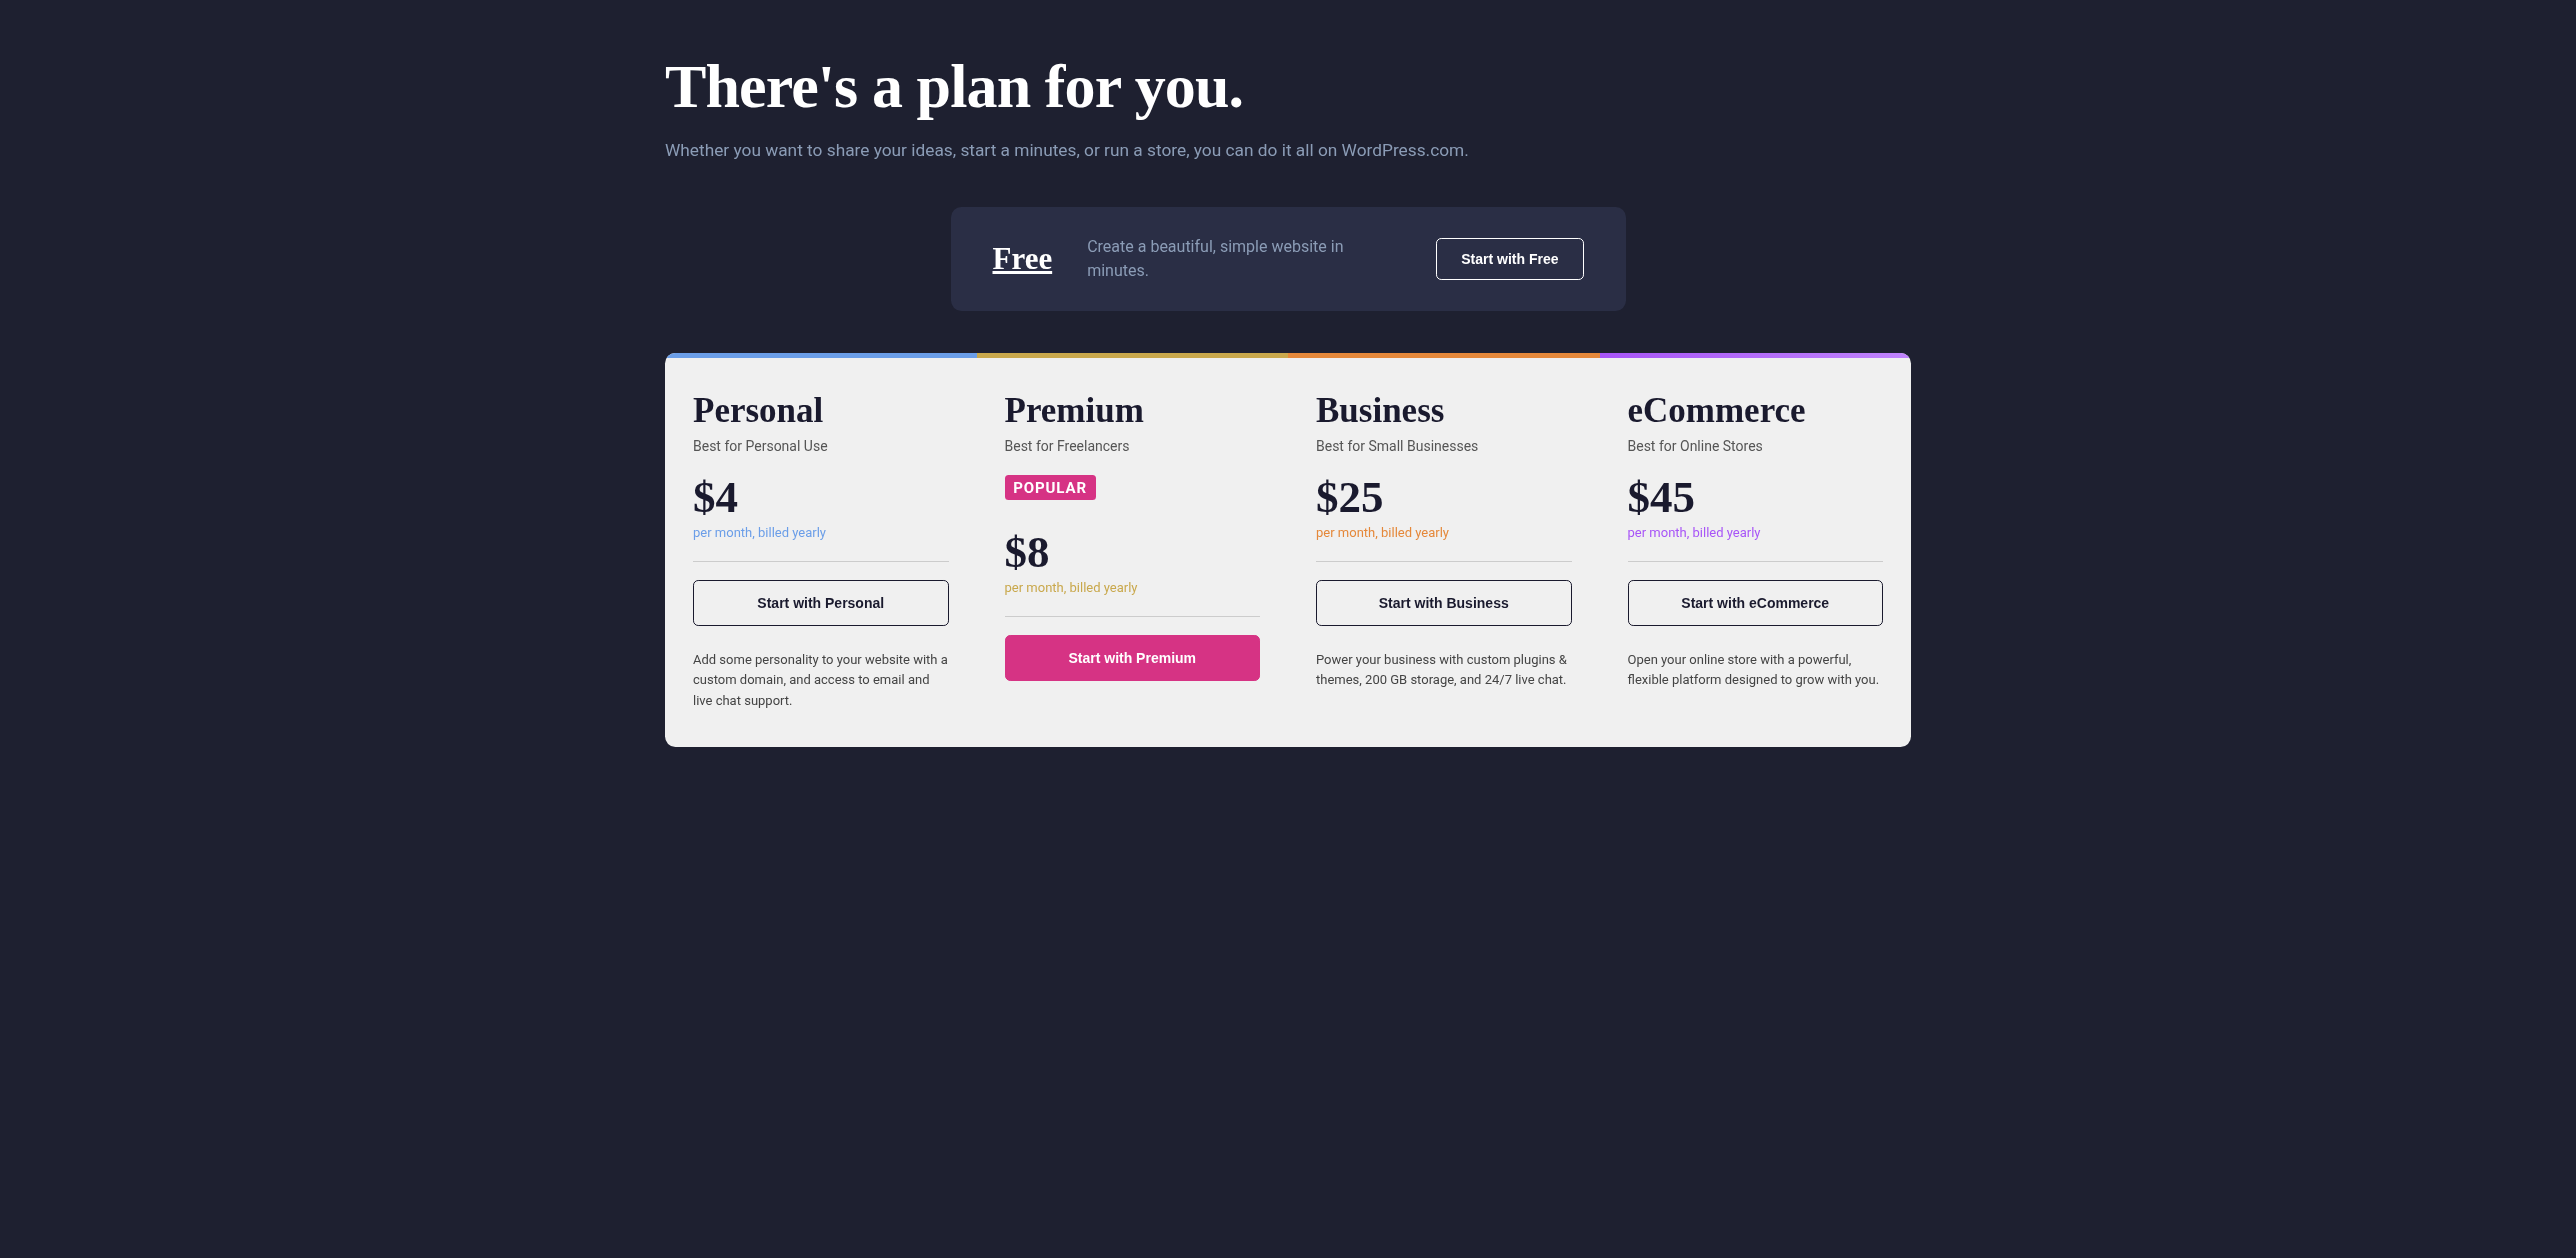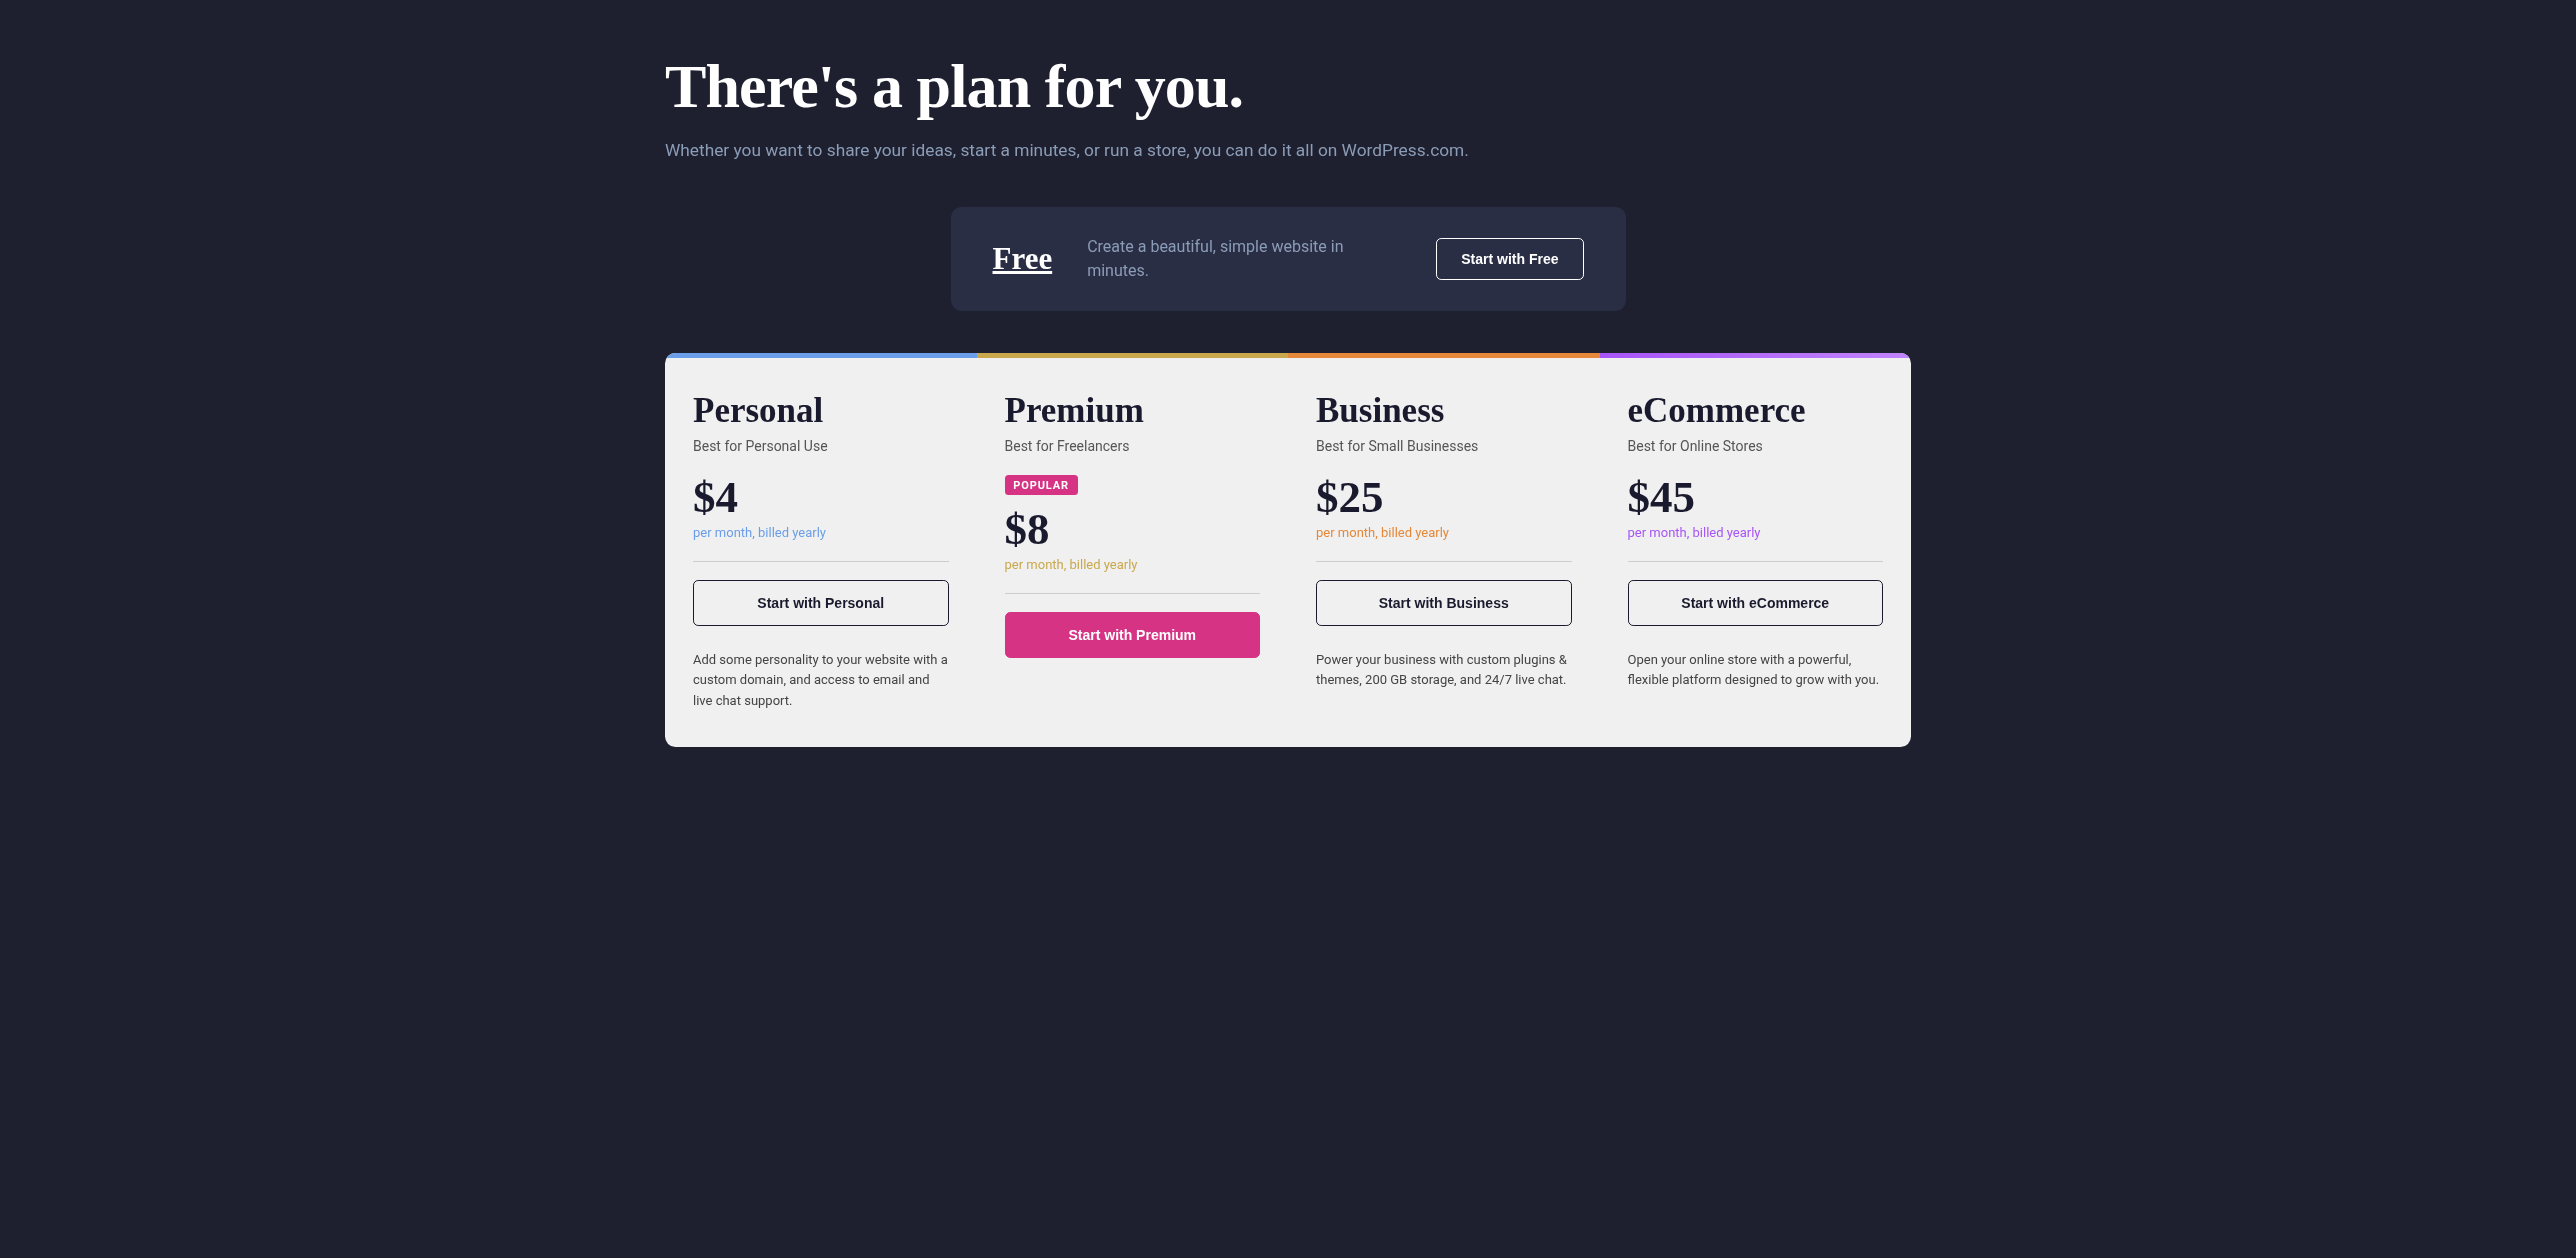--- a/index.html
+++ b/index.html
@@ -133,27 +133,27 @@
     .plan-tagline {
       font-size: 14px;
       color: #555;
       margin-bottom: 21px;
     }
 
     .popular-badge {
       display: inline-block;
       background-color: #d63384;
       color: #ffffff;
-      font-size: 11px;
+      font-size: 15px;
       font-weight: 700;
       letter-spacing: 0.9px;
       padding: 3.5px 8.7px;
       border-radius: 3.5px;
       text-transform: uppercase;
-      margin-bottom: 12px;
+      margin-bottom: 30px;
     }
 
     .plan-price-section {
       margin-bottom: 21px;
     }
 
     .plan-price {
       font-size: 45px;
       font-weight: 700;
       font-family: Georgia, 'Times New Roman', serif;

